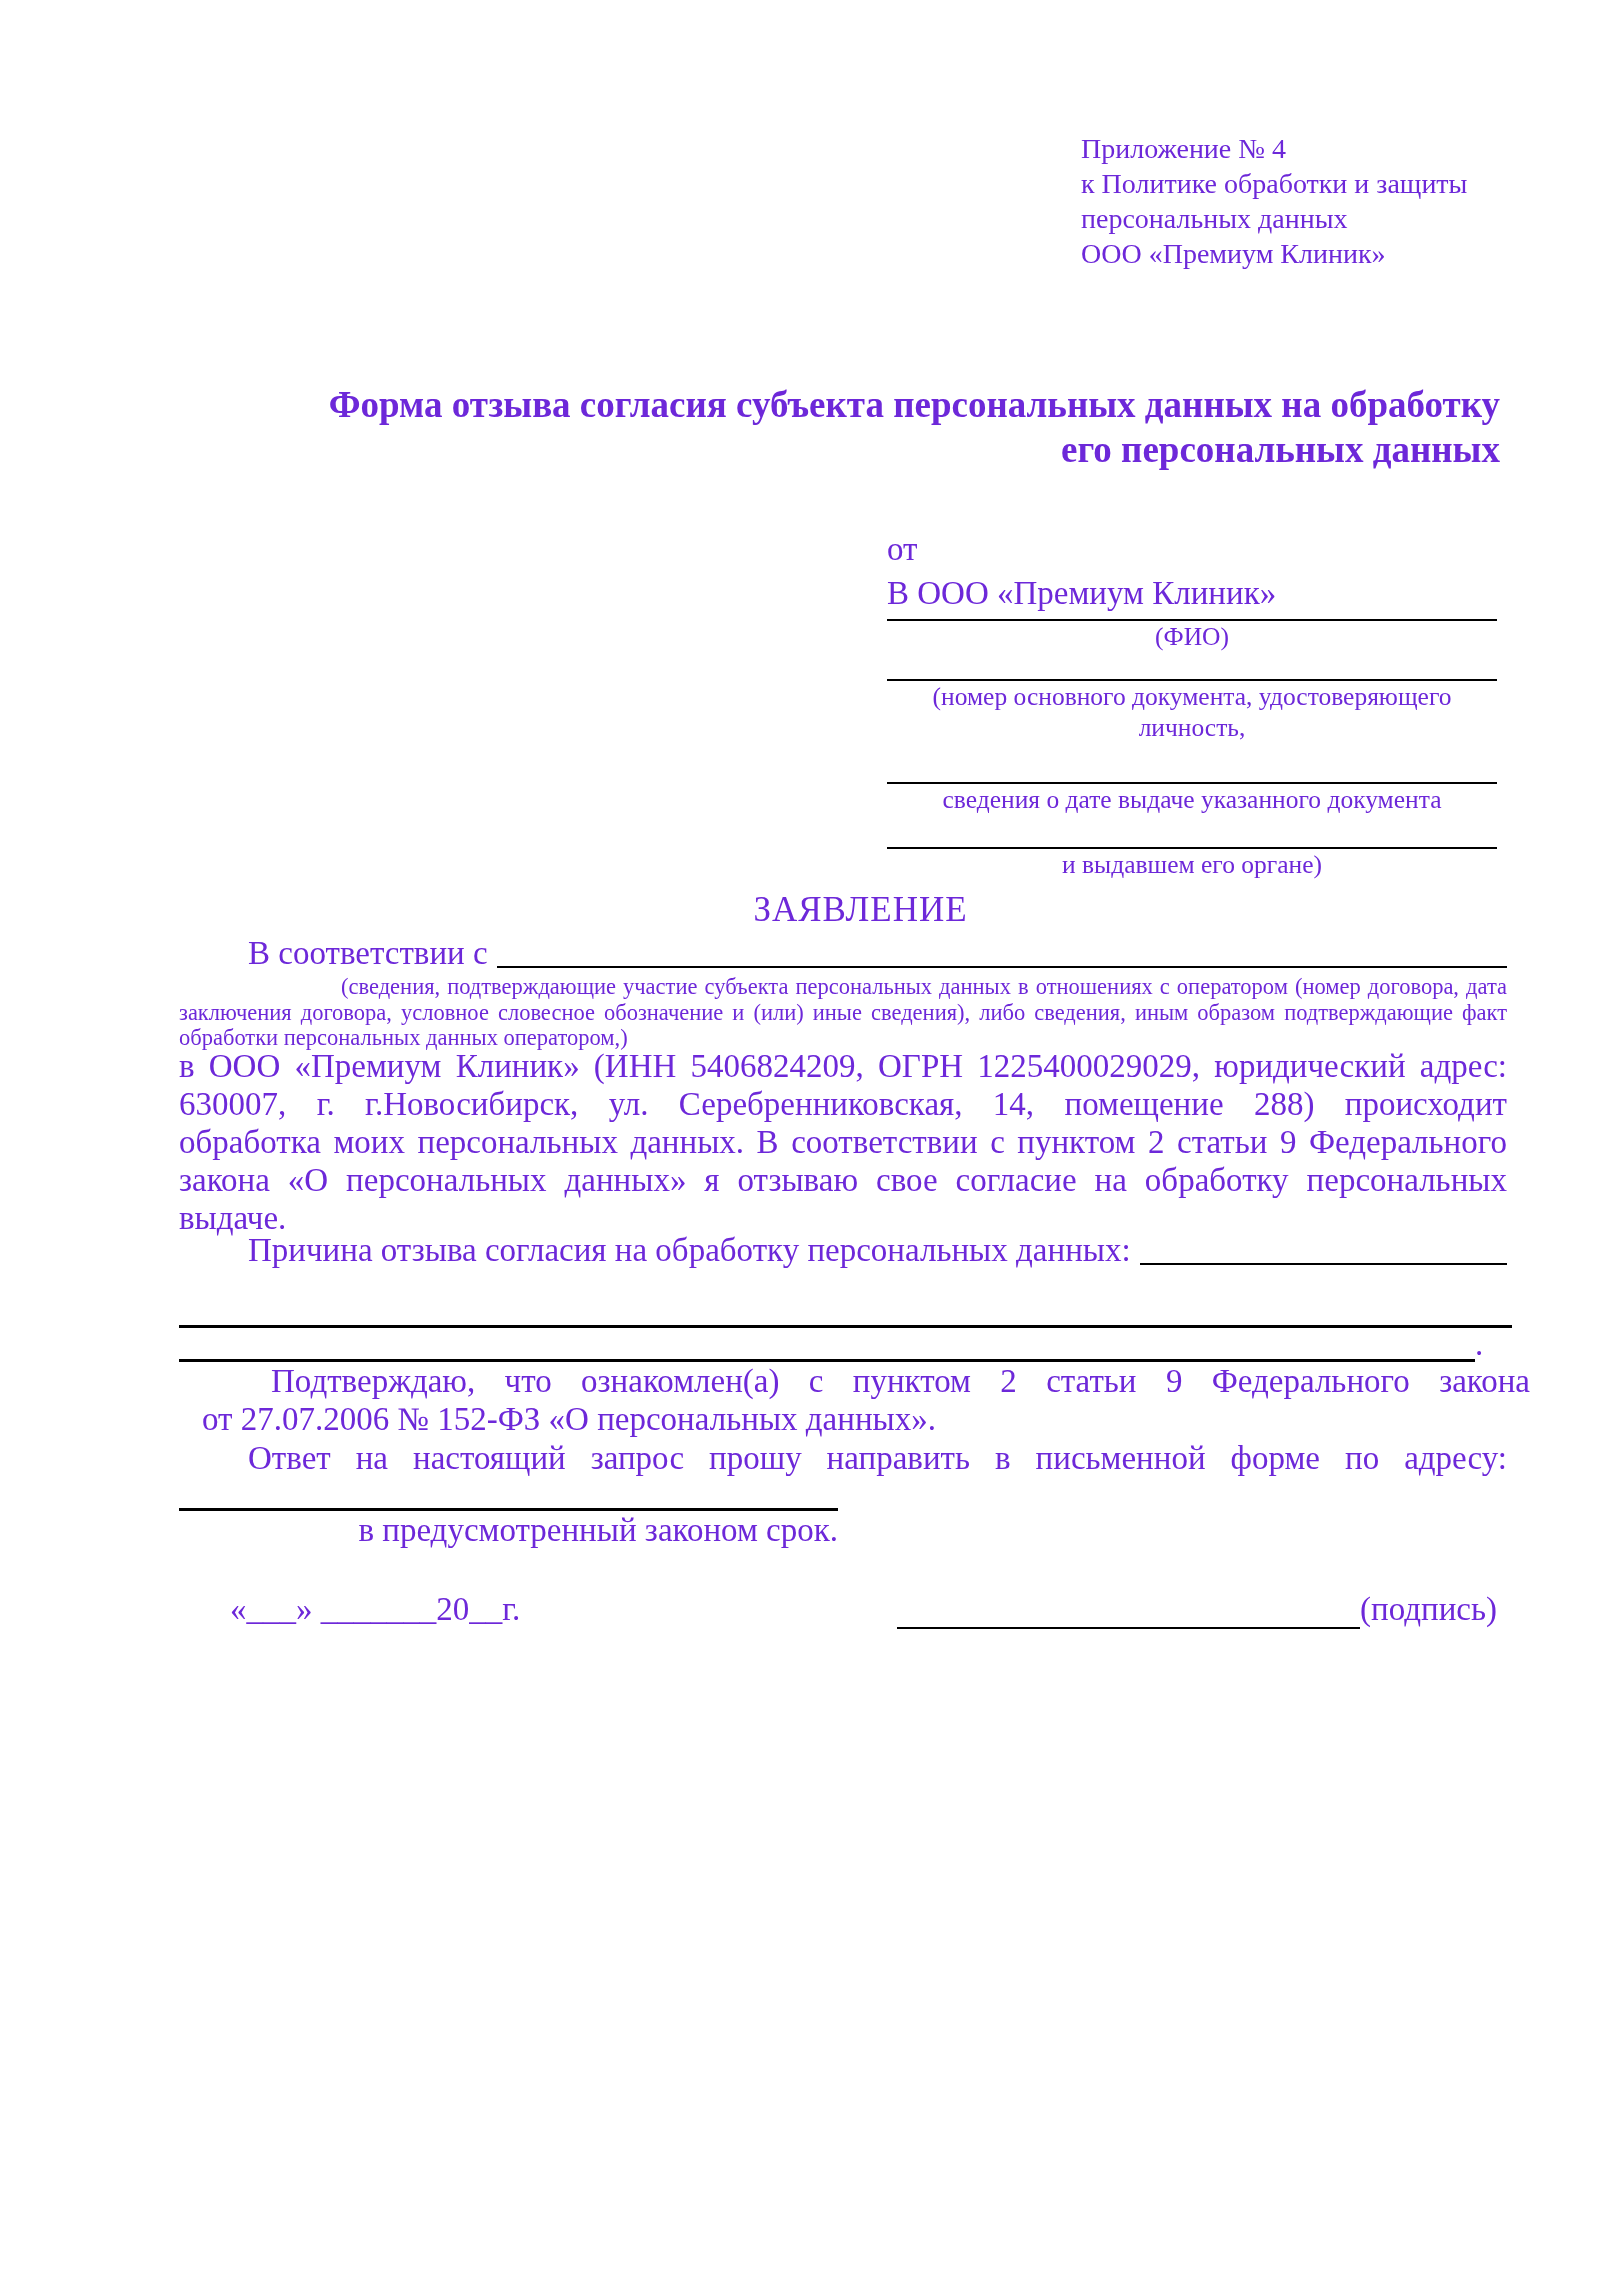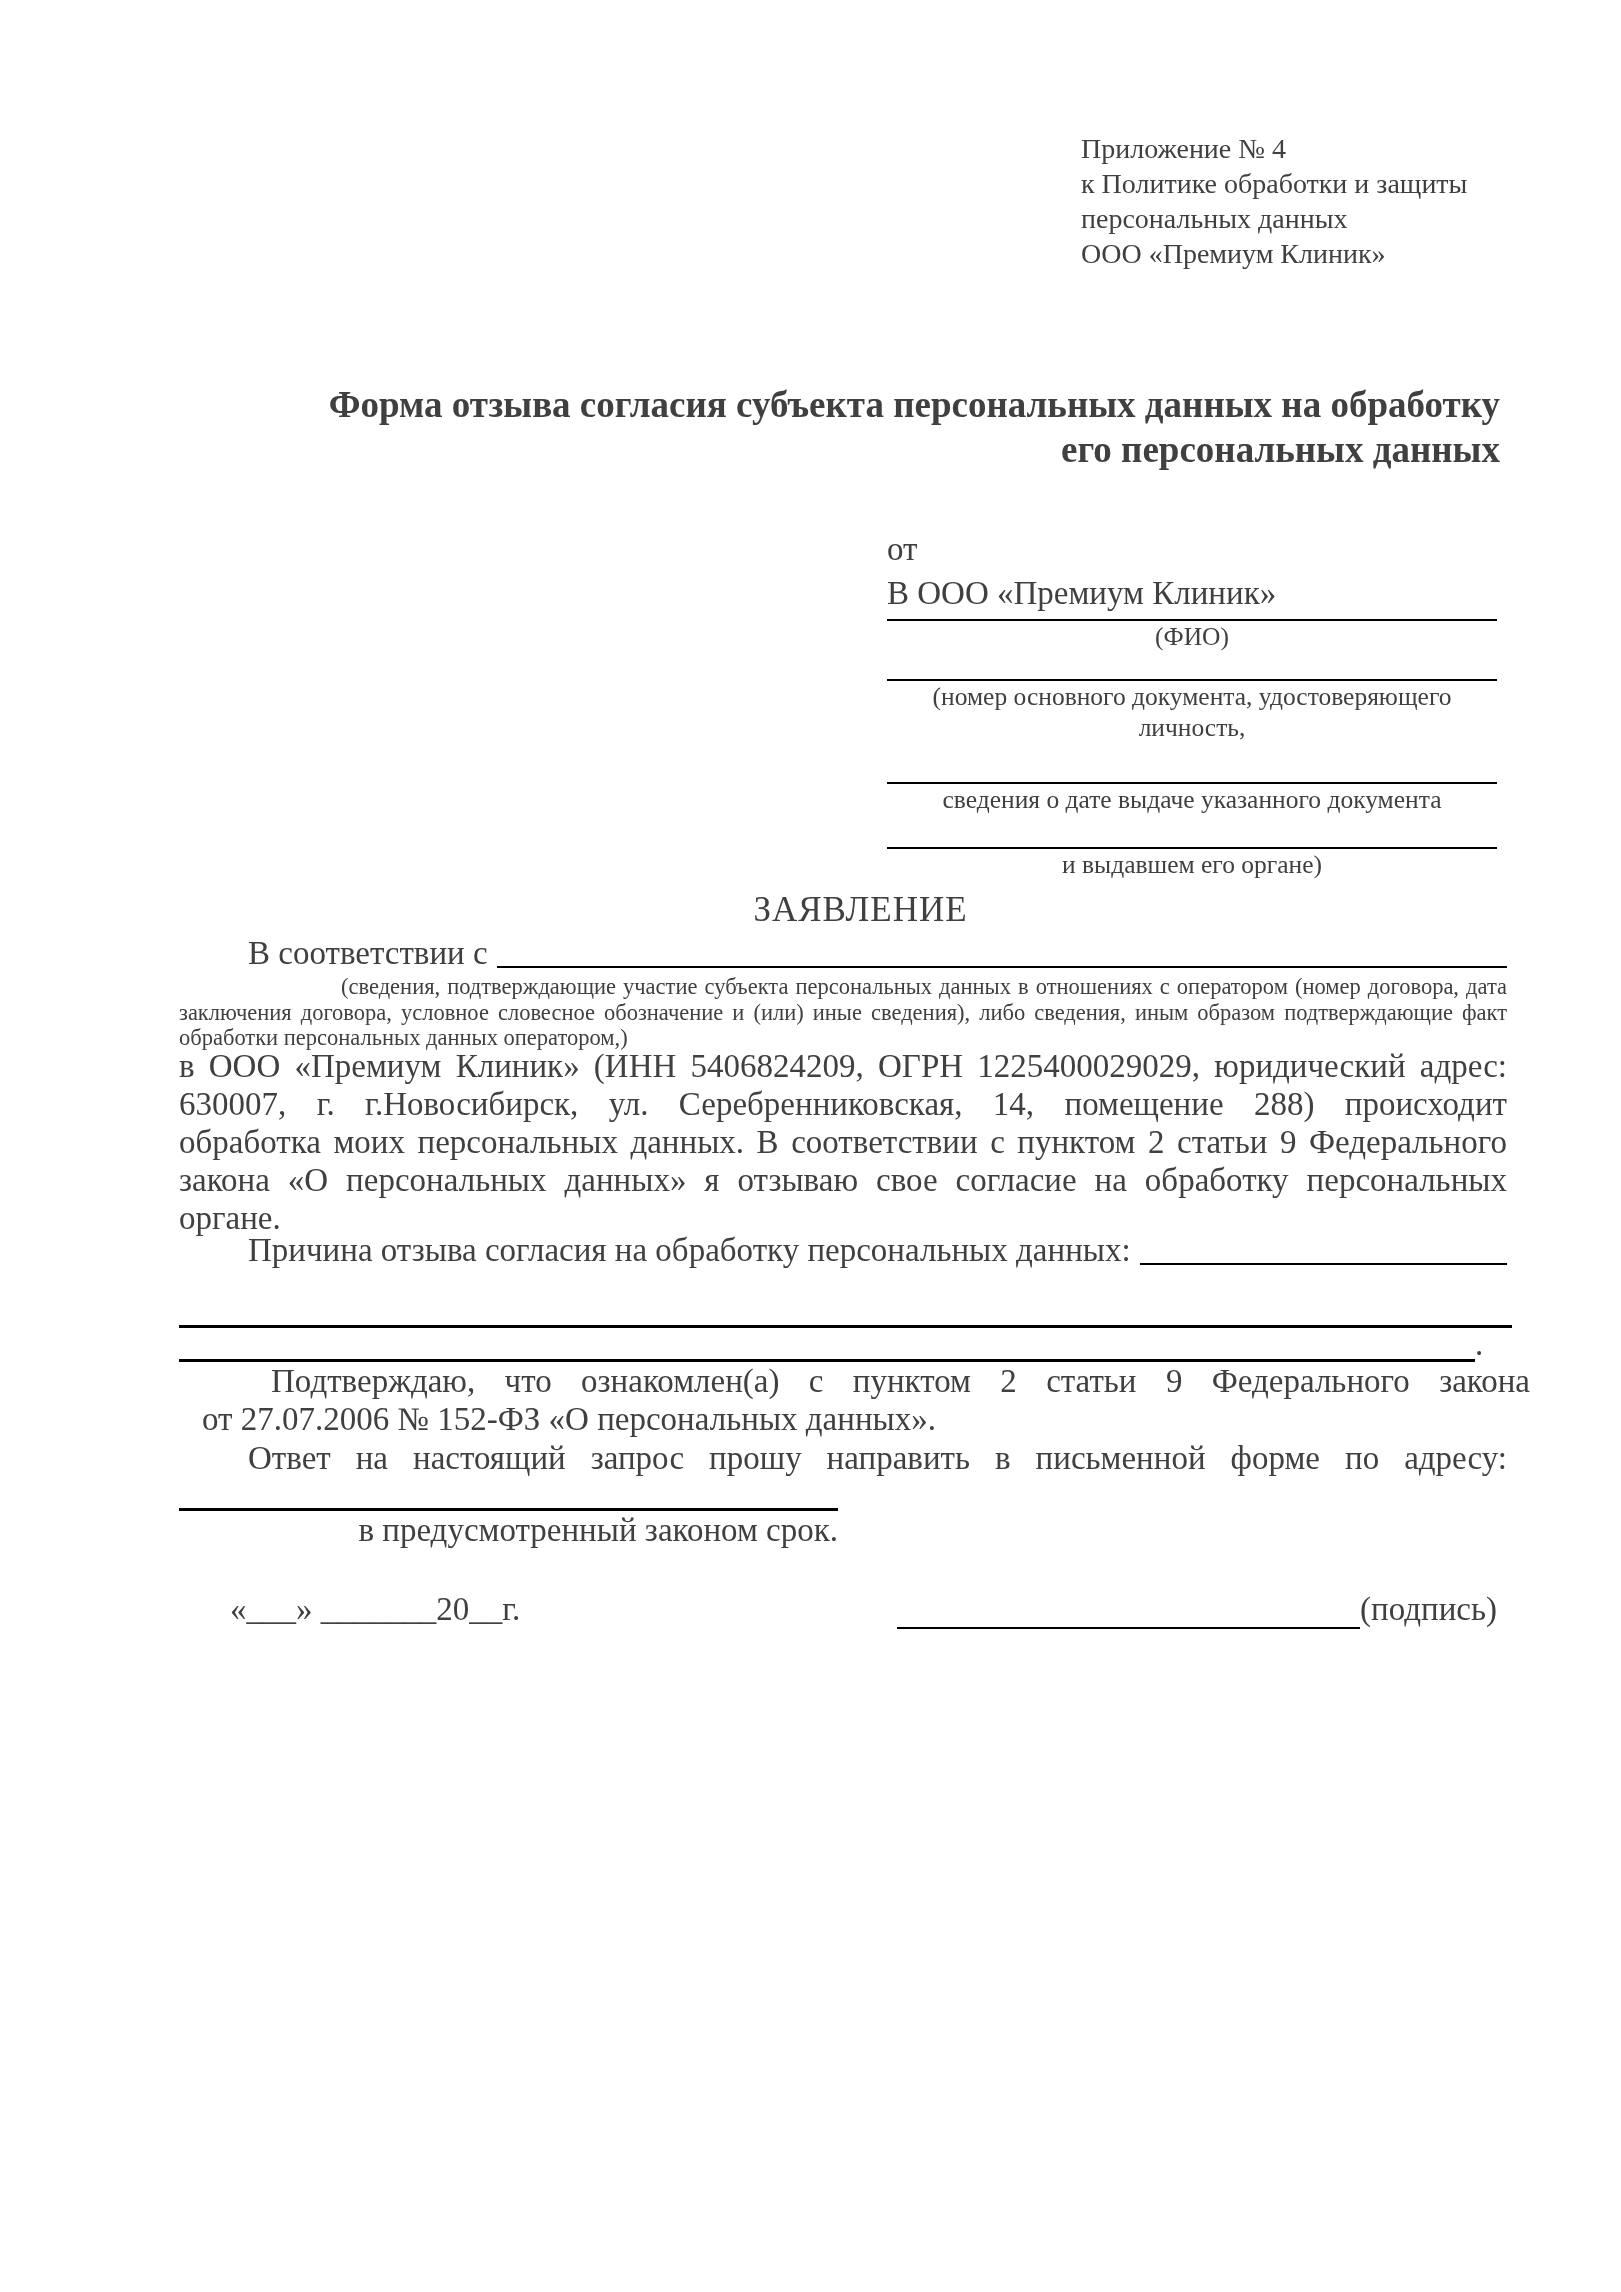--- a/index.html
+++ b/index.html
@@ -1,21 +1,21 @@
 <!DOCTYPE html>
 <html><head>
 <meta charset="utf-8">
 <style>
   html, body { margin: 0; padding: 0; background: #ffffff; }
   .page {
     position: relative;
     width: 1621px;
     height: 2293px;
     background: #ffffff;
-    color: #404040;
+    color: #6d28d9;
     font-family: "Liberation Serif", "DejaVu Serif", serif;
     overflow: hidden;
   }
 
   
   .header {
     position: absolute;
     left: 1081px;
     top: 131px;
     font-size: 28px;
@@ -241,21 +241,21 @@
     <div class="note-first jl">(сведения, подтверждающие участие субъекта персональных данных в отношениях с оператором (номер договора, дата</div>
     <div class="jl">заключения договора, условное словесное обозначение и (или) иные сведения), либо сведения, иным образом подтверждающие факт</div>
     <div>обработки персональных данных оператором,)</div>
   </div>
 
   <div class="body-par content-left">
     <div class="jl">в ООО «Премиум Клиник» (ИНН 5406824209, ОГРН 1225400029029, юридический адрес:</div>
     <div class="jl">630007, г. г.Новосибирск, ул. Серебренниковская, 14, помещение 288) происходит</div>
     <div class="jl">обработка моих персональных данных. В соответствии с пунктом 2 статьи 9 Федерального</div>
     <div class="jl">закона «О персональных данных» я отзываю свое согласие на обработку персональных</div>
-    <div>органе.</div>
+    <div>выдаче.</div>
   </div>
 
   <div class="reason-row content-left">
     <span class="reason-text">Причина отзыва согласия на обработку персональных данных:</span>
     <span class="fill-line"></span>
   </div>
 
   <div class="blank-wide1"></div>
 
   <div class="blank-row2">

